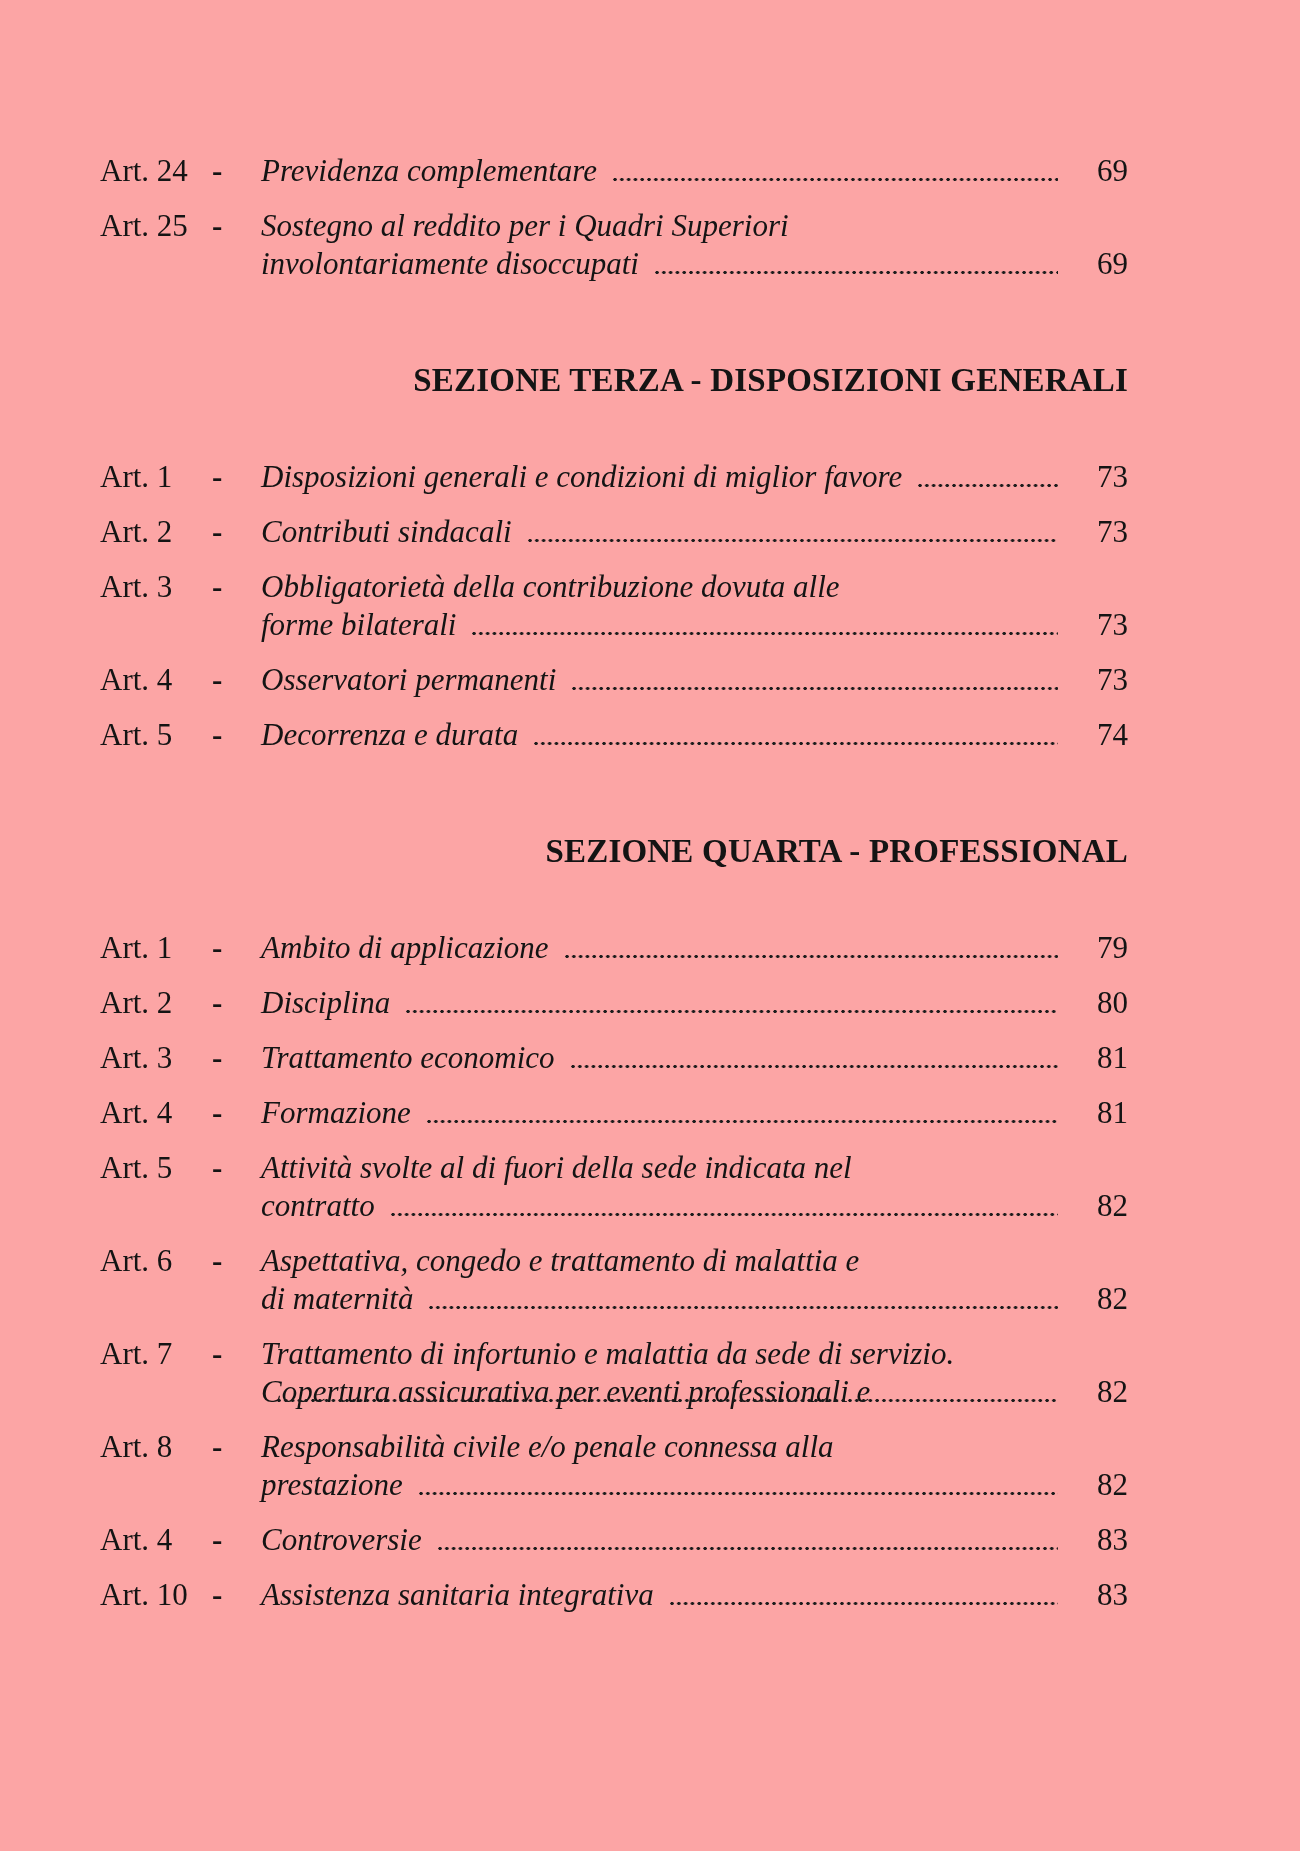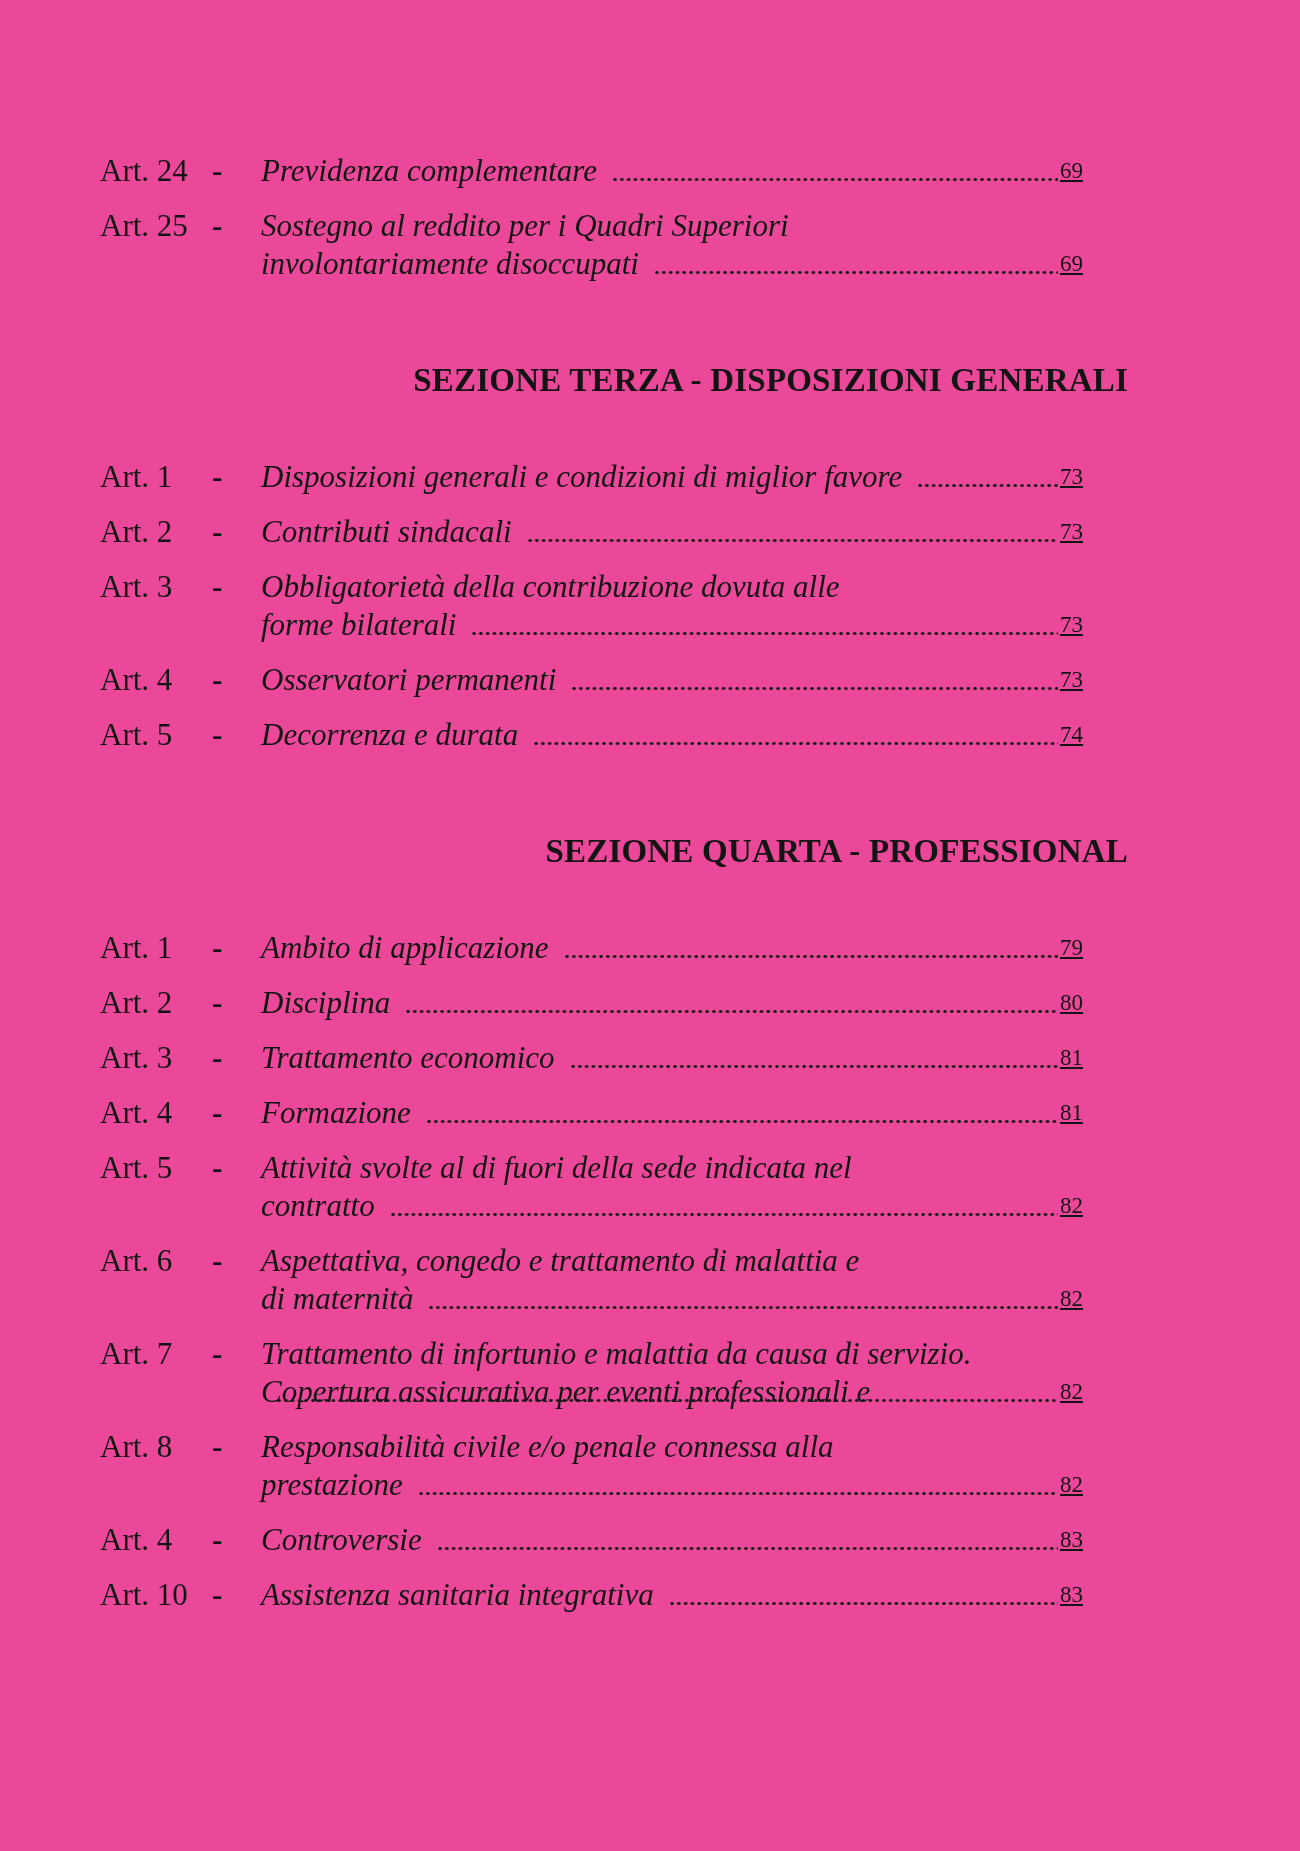--- a/index.html
+++ b/index.html
@@ -1,21 +1,21 @@
 <!DOCTYPE html>
 <html><head>
 <meta charset="utf-8">
 <style>
   html, body { margin: 0; padding: 0; background: #e8e8e8; }
   .page {
     position: relative;
     width: 1300px;
     height: 1851px;
     margin: 0 auto;
-    background: #ec4899;
+    background: #fca5a5;
     box-sizing: border-box;
     padding: 152px 172px 0 100px;
     font-family: "Liberation Serif", "DejaVu Serif", serif;
     color: #141414;
     overflow: hidden;
   }
   .toc-list { width: 100%; }
   .toc-item {
     display: grid;
     grid-template-columns: 110px 28px 1fr 68px;
@@ -47,24 +47,24 @@
     position: absolute;
     left: 16px;
     right: 2px;
     bottom: 8px;
     height: 5px;
     background-image: radial-gradient(circle at 2px 2.5px, #1b1b1b 1.45px, transparent 1.9px);
     background-size: 6.8px 5px;
     background-repeat: repeat-x;
   }
   .page-num {
-    font-size: 23px;
-    line-height: 38px;
+    font-size: 31px;
+    line-height: 38px;
+    text-align: right;
     align-self: end;
-    text-decoration: underline;
   }
   .section-heading {
     margin: 77px 0 58px 0;
     text-align: right;
     font-weight: bold;
     font-size: 33px;
     line-height: 40px;
     letter-spacing: 0.2px;
     white-space: nowrap;
   }
@@ -233,21 +233,21 @@
             <span class="leader"></span>
           </div>
         </span>
     <span class="page-num">82</span>
   </div>
       <div class="toc-item">
     <span class="art-label">Art. 7</span>
     <span class="dash-cell">-</span>
     <span class="title-block">
           <div class="line">
-            <span class="t">Trattamento di infortunio e malattia da causa di servizio.</span>
+            <span class="t">Trattamento di infortunio e malattia da sede di servizio.</span>
           </div>
           <div class="line">
             <span class="t">Copertura assicurativa per eventi professionali e</span>
           </div>
           <div class="line">
             <span class="leader"></span>
           </div>
         </span>
     <span class="page-num">82</span>
   </div>

